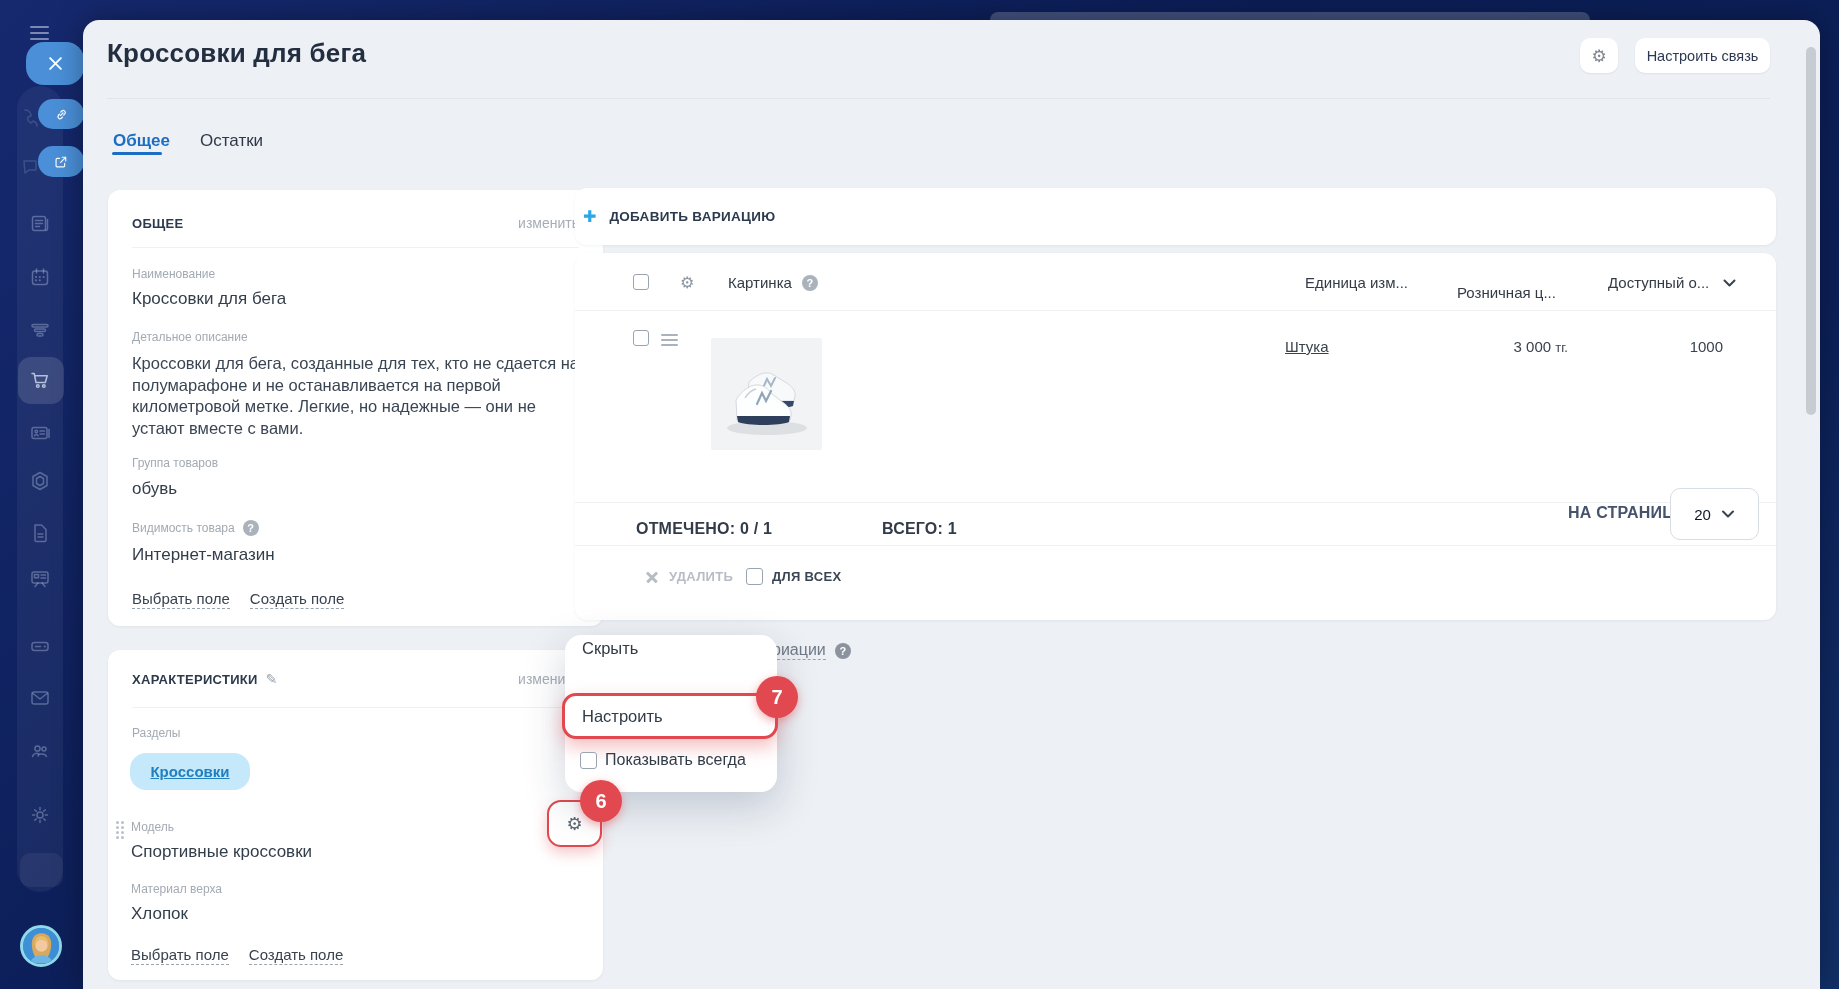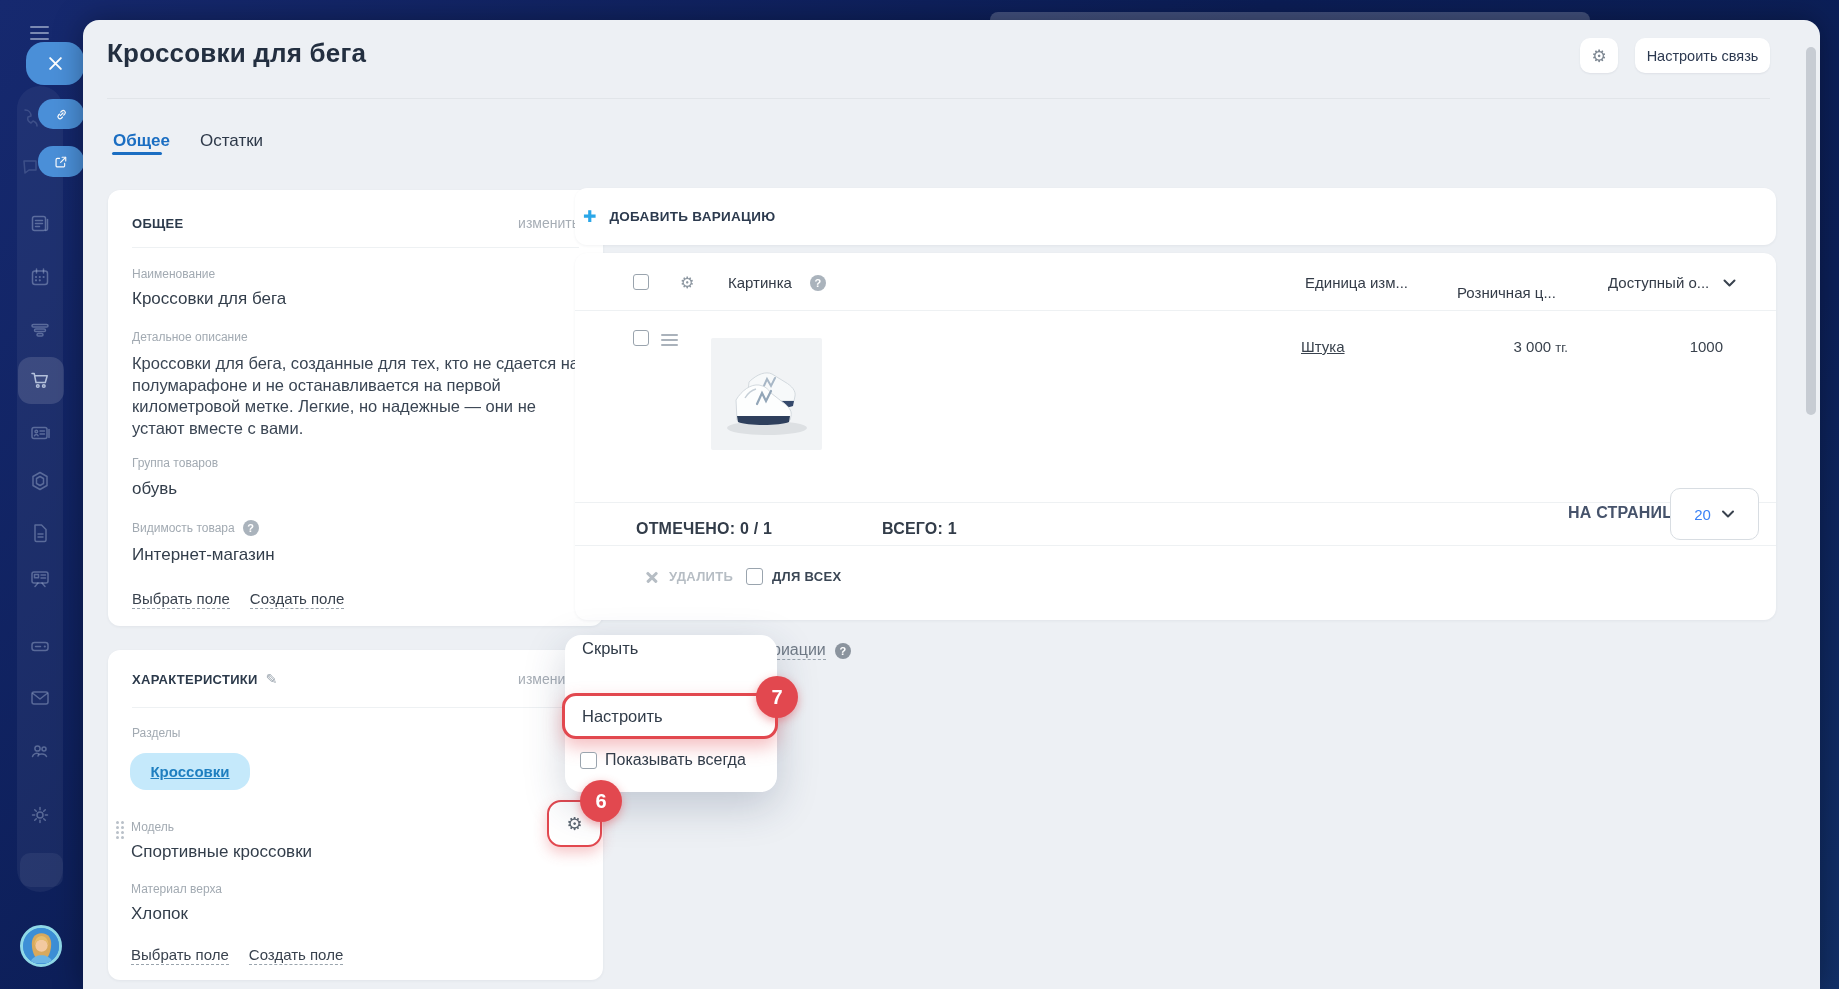--- a/index.html
+++ b/index.html
@@ -255,21 +255,21 @@
   <div class="abs" style="left:8px;top:0;height:57px;display:flex;align-items:center;gap:13px;cursor:pointer;">
     <span style="color:#2ba7e8;font-size:16px;font-weight:700;font-family:'DejaVu Sans',sans-serif;">✚</span>
     <span style="font-size:13.5px;font-weight:700;color:#2c3a4e;letter-spacing:.3px;">ДОБАВИТЬ ВАРИАЦИЮ</span>
   </div>
 </div>
 
 <div class="abs card" style="left:575px;top:253px;width:1201px;height:367px;">
 
   <span class="abs chk" style="left:58px;top:21px;"></span>
   <span class="abs gear-sm gear-glyph" style="left:105px;top:20px;">⚙</span>
-  <div class="abs" style="left:153px;top:21px;display:flex;align-items:center;gap:18px;">
+  <div class="abs" style="left:153px;top:21px;display:flex;align-items:center;gap:10px;">
     <span class="th">Картинка</span>
     <span class="help">?</span>
   </div>
   <span class="abs th" style="left:730px;top:21px;">Единица изм...</span>
   <span class="abs th" style="left:882px;top:31px;">Розничная ц...</span>
   <span class="abs th" style="left:1033px;top:21px;">Доступный о...</span>
   <svg class="abs chev" style="left:1148px;top:26px;" width="13" height="9" viewBox="0 0 13 9">
       <path d="M1.5 1.5l5 5 5-5"></path>
     </svg>
   <div class="abs divline" style="left:0;top:57px;width:1201px;"></div>
@@ -285,37 +285,37 @@
       <ellipse cx="56" cy="90" rx="40" ry="7" fill="#dde0e3"></ellipse>
       <path d="M38 44c8-8 17-11 23-8l13 8c7 4 11 9 10 14l-1 5H36z" fill="#f7f9fa" stroke="#d3d9de" stroke-width="1"></path>
       <path d="M37 63h46l-1 5c-7 3-36 3-44 0z" fill="#35496b"></path>
       <path d="M52 50l4-9 4 7 4-8" stroke="#a8b7c6" stroke-width="2" fill="none" stroke-linecap="round"></path>
       <path d="M25 62c6-10 15-16 23-15 6 1 9 4 12 8l14 11c5 4 7 8 6 12l-1 4H26z" fill="#fdfefe" stroke="#d3d9de" stroke-width="1"></path>
       <path d="M26 78h53l-1 6c-9 4-42 4-51 0z" fill="#2e3f5c"></path>
       <path d="M46 66l5-11 4 8 5-10" stroke="#93a6b8" stroke-width="2.2" fill="none" stroke-linecap="round"></path>
       <path d="M34 60c3-5 7-8 11-9" stroke="#c6cfd7" stroke-width="1.4" fill="none"></path>
     </svg>
   </div>
-  <span class="abs td" style="left:726px;top:85px;text-decoration:underline;">Штука</span>
+  <span class="abs td" style="left:710px;top:85px;text-decoration:underline;">Штука</span>
   <div class="abs td" style="left:850px;top:85px;width:143px;text-align:right;">
     <span>3 000</span>&nbsp;<span style="font-size:13px;">тг.</span>
   </div>
   <div class="abs td" style="left:1033px;top:85px;width:115px;text-align:right;">1000</div>
 
   <div class="abs divline" style="left:0;top:249px;width:1201px;"></div>
 
   <div class="abs ftr" style="left:61px;top:267px;">
     <span>ОТМЕЧЕНО:</span> <span>0 / 1</span>
   </div>
   <div class="abs ftr" style="left:307px;top:267px;">
     <span>ВСЕГО:</span> <span>1</span>
   </div>
   <span class="abs ftr" style="left:993px;top:251px;color:#46536b;">НА СТРАНИЦЕ:</span>
   <div class="abs pp-box" style="left:1095px;top:235px;width:87px;height:50px;">
-    <span style="font-size:15px;color:#3b82f6;">20</span>
+    <span style="font-size:15px;color:#0f172a;">20</span>
     <svg class="chev" width="14" height="9" viewBox="0 0 13 9">
         <path d="M1.5 1.5l5 5 5-5"></path>
       </svg>
   </div>
 
   <div class="abs divline" style="left:0;top:292px;width:1201px;"></div>
 
   <div class="abs" style="left:70px;top:316px;display:flex;align-items:center;gap:10px;cursor:pointer;">
     <span class="abs x-del" style="position:relative;width:14px;height:14px;display:inline-block;">
       <span style="transform:rotate(45deg);"></span>

